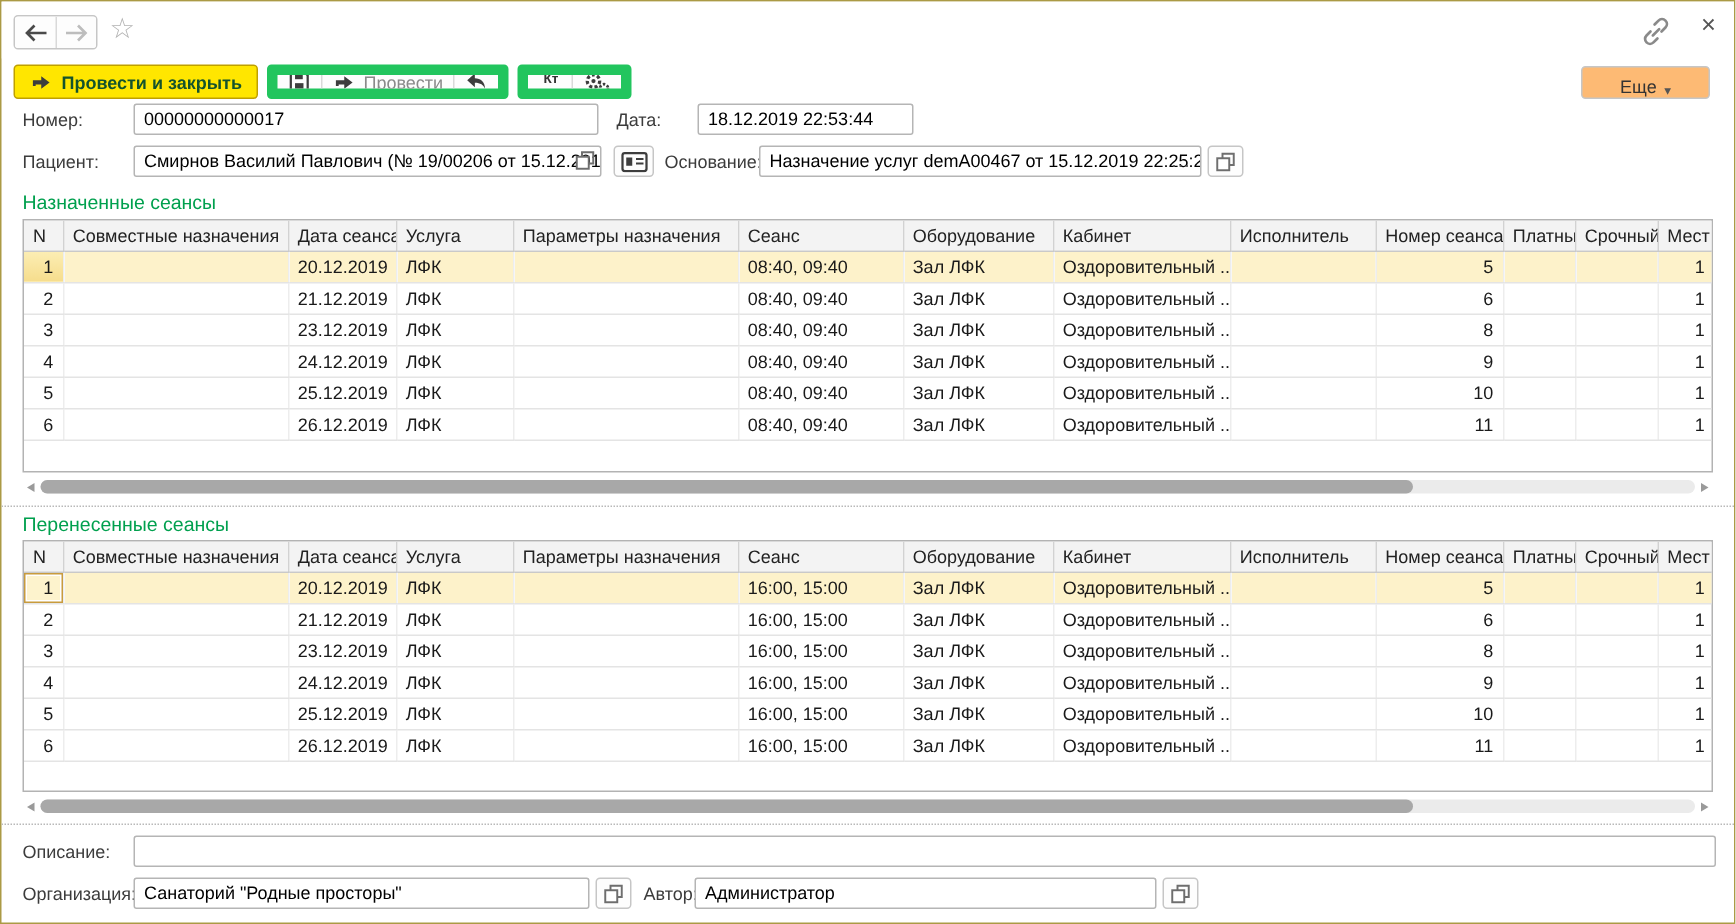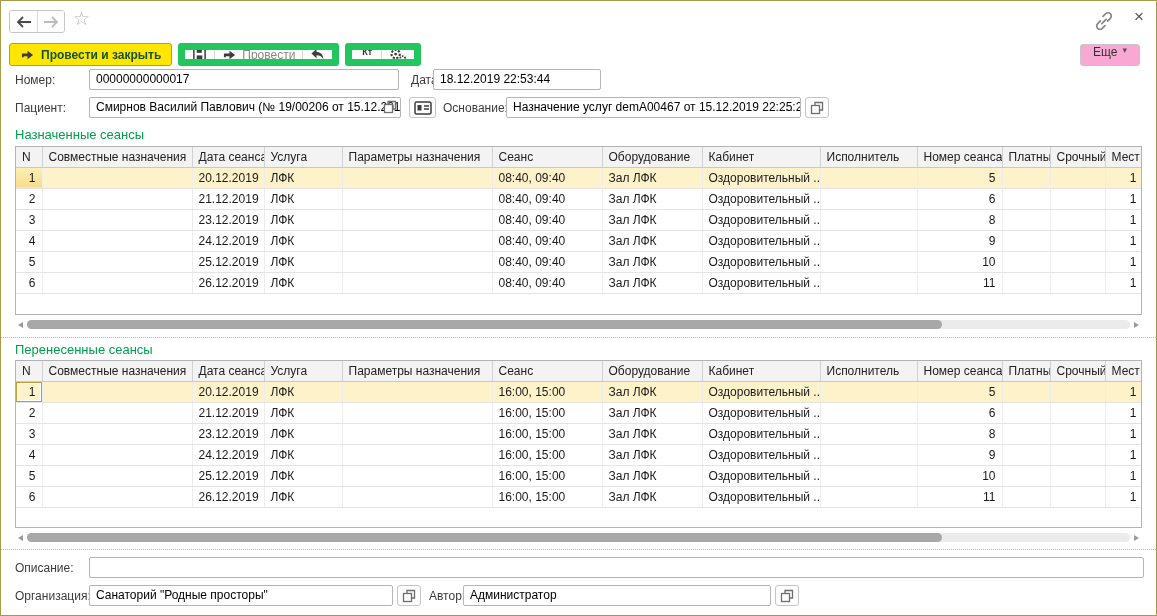--- a/index.html
+++ b/index.html
@@ -28,23 +28,23 @@
     display:flex; align-items:center; gap:6px; height:23px; padding:0 10px;
     background:#ffe600; border:1px solid #bfa000; border-radius:3px;
     font-weight:bold; color:#14532d; white-space:nowrap;
   }
   .btngroup { display:flex; height:23px; border:7px solid #22c55e; border-radius:3px; background:#fdfdfd; overflow:hidden; }
   .seg { display:flex; align-items:center; gap:5px; padding:0 7px; color:#333; }
   .seg + .seg { border-left:1px solid #d9d9d9; }
   .dtkt { display:block; line-height:8px; font-size:9px; font-weight:bold; color:#333; padding:3px 2px 16px 2px; text-align:left; }
   .dtkt .kt { display:block; text-align:right; }
   .btn-more {
-    position:absolute; right:16px; top:5px; height:22px; padding:0 12px;
-    border:1px solid #c6c6c6; border-radius:3px; background:#f9a8d4;
-    display:flex; align-items:flex-start; gap:5px; color:#333;
+    position:absolute; right:16px; top:5px; height:22px; padding:0 25px;
+    border:1px solid #c6c6c6; border-radius:3px; background:#fdba74;
+    display:flex; align-items:flex-end; gap:5px; color:#333;
   }
   .caret { font-size:9px; color:#555; }
   
   .frow { position:absolute; left:0; width:100%; height:24px; }
   .flabel { position:absolute; top:4px; color:#3c3c3c; white-space:nowrap; }
   .finput {
     position:absolute; top:0; height:21px; border:1px solid #b5b5b5; border-radius:2px;
     background:#fff; padding:2px 6px; white-space:nowrap; overflow:hidden; color:#000;
   }
   .finput .inpicon { position:absolute; right:3px; top:2px; }
@@ -167,21 +167,21 @@
     <div class="btn-more">
       <span>Еще</span>
       <span class="caret">▾</span>
     </div>
   </div>
 
   <div class="frow" id="row1">
     <div class="flabel" style="left:14px;">Номер:</div>
     <div class="finput" style="left:88px; width:310px;">00000000000017</div>
     <div class="flabel" style="left:410px;">Дата:</div>
-    <div class="finput" style="left:432px; width:168px;">18.12.2019 22:53:44</div>
+    <div class="finput" style="left:464px; width:144px;">18.12.2019 22:53:44</div>
   </div>
 
   <div class="frow" id="row2">
     <div class="flabel" style="left:14px;">Пациент:</div>
     <div class="finput" style="left:88px; width:312px; padding-right:22px;">
       <span>Смирнов Василий Павлович (№ 19/00206 от 15.12.2019)</span>
       <span class="inpicon">
         <svg width="14" height="14" viewBox="0 0 14 14">
           <rect x="1.5" y="4.5" width="8" height="8" fill="#fff" stroke="#6e6e6e" stroke-width="1.3"></rect>
           <path d="M5 4.5 V1.5 H12.5 V9 H9.5" fill="none" stroke="#6e6e6e" stroke-width="1.3"></path>

